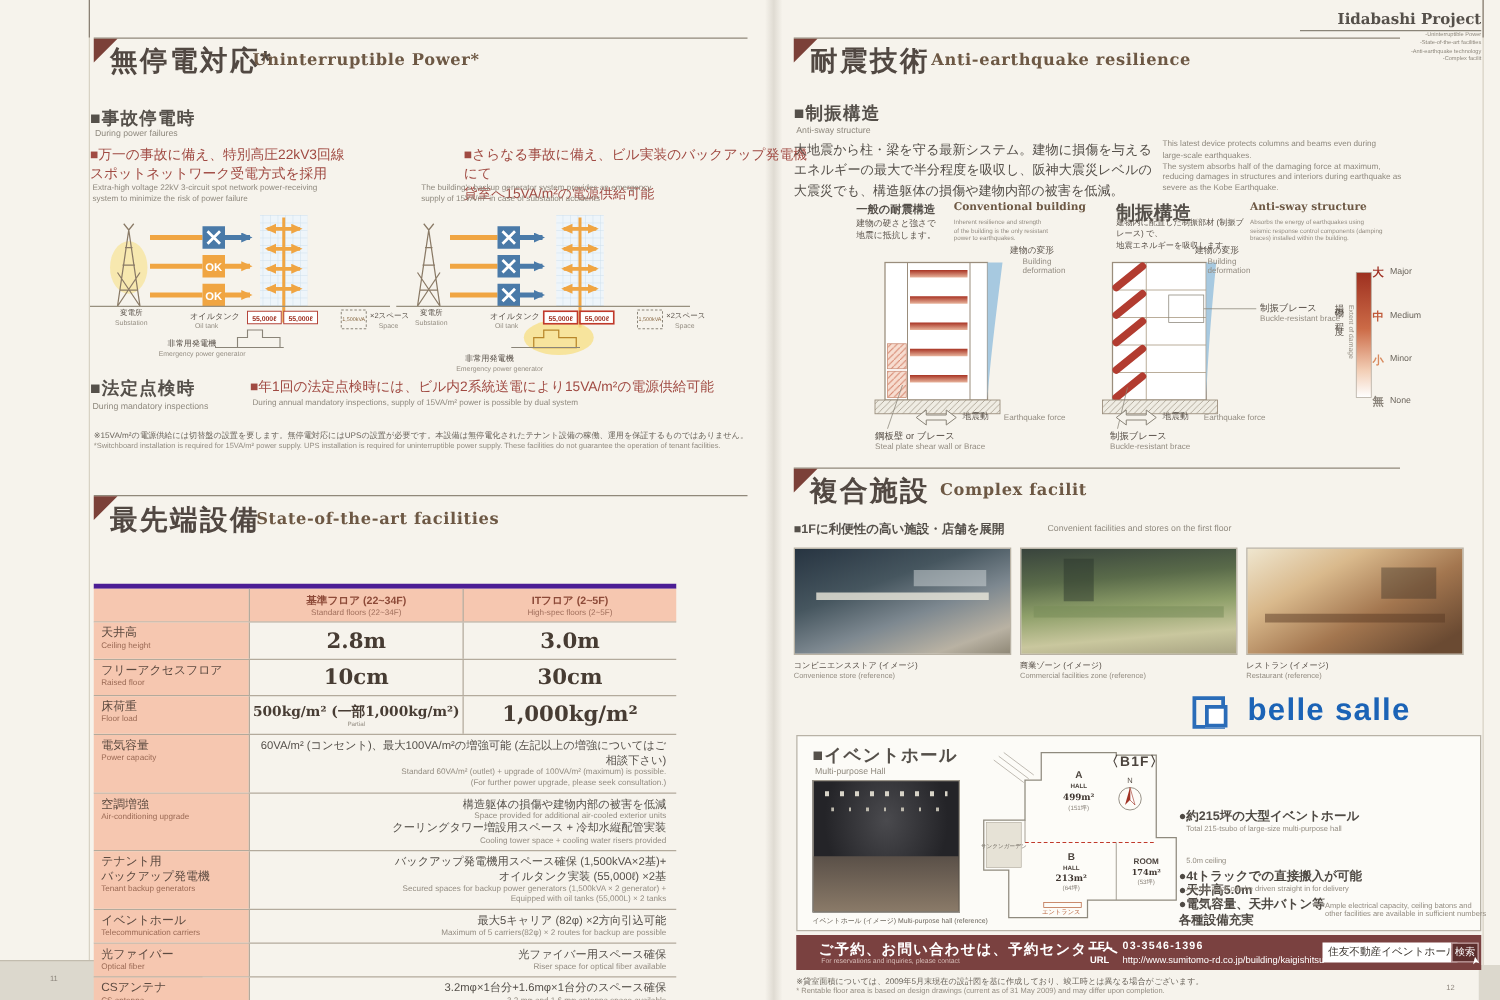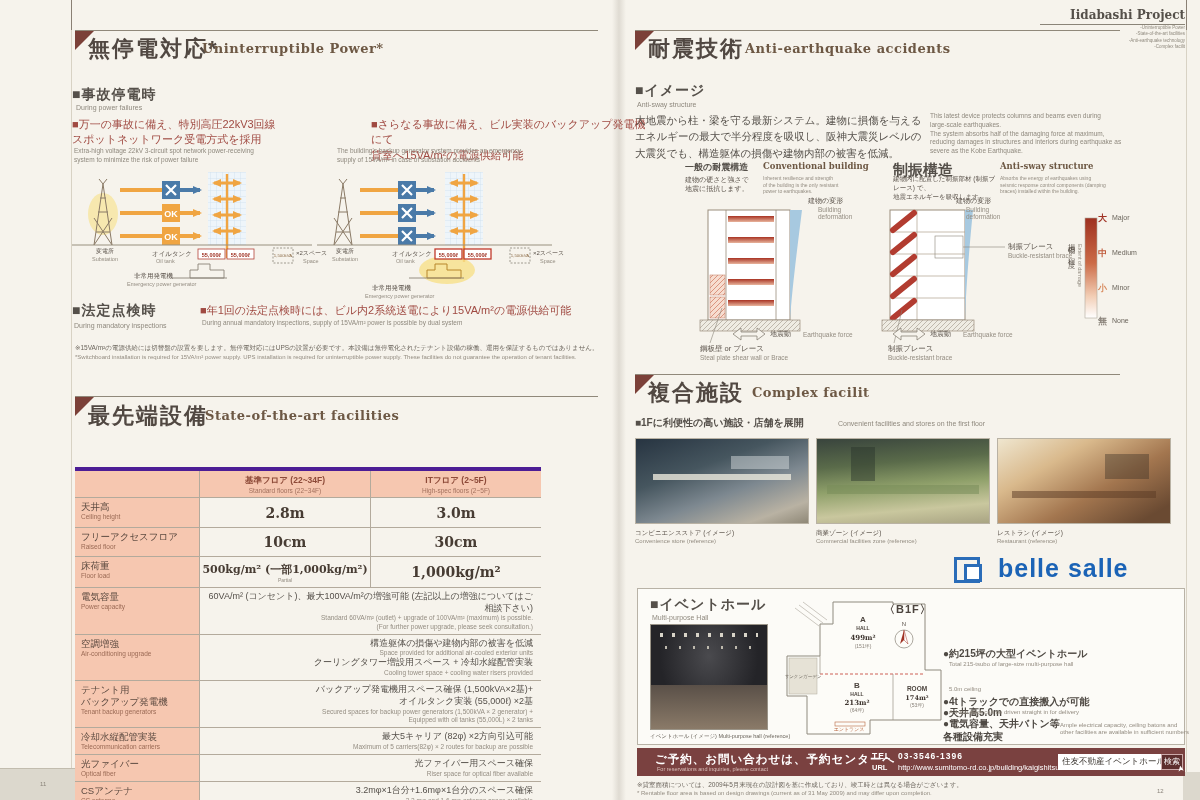--- a/index.html
+++ b/index.html
@@ -21,21 +21,21 @@
   .dlabel{font-size:6.5px;color:#5a524a;line-height:1.2;}
   .dlabelEn{font-size:5.5px;color:#948d82;line-height:1.15;}
   
   .tbl{position:absolute;left:75px;top:443px;width:466px;border-top:4px solid #4c1d95;border-bottom:2px solid #7d756a;font-size:0;margin-top:24px;}
   .trow{display:flex;border-top:1px solid #b3aa9c;}
   .trow:first-child{border-top:none;}
   .tlabel{width:124px;background:#f6c7b0;padding:3px 6px;box-sizing:border-box;}
   .tlabel .jp{font-size:9.5px;color:#5c4a40;line-height:1.25;}
   .tlabel .en{font-size:6.5px;color:#9b6a55;line-height:1.2;}
   .tval{width:171px;border-left:1px solid #b3aa9c;display:flex;flex-direction:column;align-items:center;justify-content:center;box-sizing:border-box;}
-  .bigval{font-family:"DejaVu Serif","Liberation Serif",serif;font-weight:700;font-size:14px;color:#473c33;}
+  .bigval{font-family:"DejaVu Serif","Liberation Serif",serif;font-weight:700;font-size:17px;color:#473c33;}
   .midval{font-family:"DejaVu Serif","Liberation Serif",serif;font-weight:700;font-size:11px;color:#473c33;}
   .vnote{font-size:5px;color:#948d82;}
   .tmerge{flex:1;border-left:1px solid #b3aa9c;padding:3px 8px;box-sizing:border-box;text-align:right;}
   .mjp{font-size:9px;color:#55504a;line-height:1.3;}
   .men{font-size:6.5px;color:#948d82;line-height:1.25;}
   .thead .tlabel,.thead .tval{background:#f6c7b0;}
   .thJp{font-size:8.5px;font-weight:700;color:#8d4a38;}
   .thEn{font-size:6.5px;color:#a2705d;}
   
   .photo{position:absolute;width:174px;height:86px;border:1px solid #b9b2a4;box-sizing:border-box;}
@@ -311,21 +311,21 @@
         </div>
       <div class="tmerge">
           <div class="mjp pre">バックアップ発電機用スペース確保 (1,500kVA×2基)+
 オイルタンク実装 (55,000ℓ) ×2基</div>
           <div class="men pre">Secured spaces for backup power generators (1,500kVA × 2 generator) +
 Equipped with oil tanks (55,000L) × 2 tanks</div>
         </div>
     </div>
     <div class="trow" style="min-height:25px;">
       <div class="tlabel">
-          <div class="jp">冷却水縦配管実装</div>
+          <div class="jp">イベントホール</div>
           <div class="en">Telecommunication carriers</div>
         </div>
       <div class="tmerge">
           <div class="mjp">最大5キャリア (82φ) ×2方向引込可能</div>
           <div class="men">Maximum of 5 carriers(82φ) × 2 routes for backup are possible</div>
         </div>
     </div>
     <div class="trow" style="min-height:24px;">
       <div class="tlabel">
           <div class="jp">光ファイバー</div>
@@ -354,23 +354,23 @@
     <div class="projTitle">Iidabashi Project</div>
     <div class="projLines pre">-Uninterruptible Power
 -State-of-the-art facilities
 -Anti-earthquake technology
 -Complex facilit</div>
   </div>
 
   <div class="hline" style="left:635px;top:30px;width:485px;"></div>
   <div class="tri" style="left:635px;top:31px;"></div>
   <div class="abs jpTitle" style="left:648px;top:34px;">耐震技術</div>
-  <div class="abs enTitle" style="left:745px;top:41px;">Anti-earthquake accidents</div>
-
-  <div class="abs secJp" style="left:635px;top:82px;">■イメージ</div>
+  <div class="abs enTitle" style="left:745px;top:41px;">Anti-earthquake resilience</div>
+
+  <div class="abs secJp" style="left:635px;top:82px;">■制振構造</div>
   <div class="abs secEn" style="left:637px;top:101px;">Anti-sway structure</div>
   <div class="abs pre" style="left:635px;top:112px;font-size:10.5px;line-height:1.55;color:#55504a;">大地震から柱・梁を守る最新システム。建物に損傷を与える
 エネルギーの最大で半分程度を吸収し、阪神大震災レベルの
 大震災でも、構造躯体の損傷や建物内部の被害を低減。</div>
   <div class="abs tinyEn pre" style="left:930px;top:112px;width:250px;">This latest device protects columns and beams even during
 large-scale earthquakes.
 The system absorbs half of the damaging force at maximum,
 reducing damages in structures and interiors during earthquake as
 severe as the Kobe Earthquake.</div>
 

